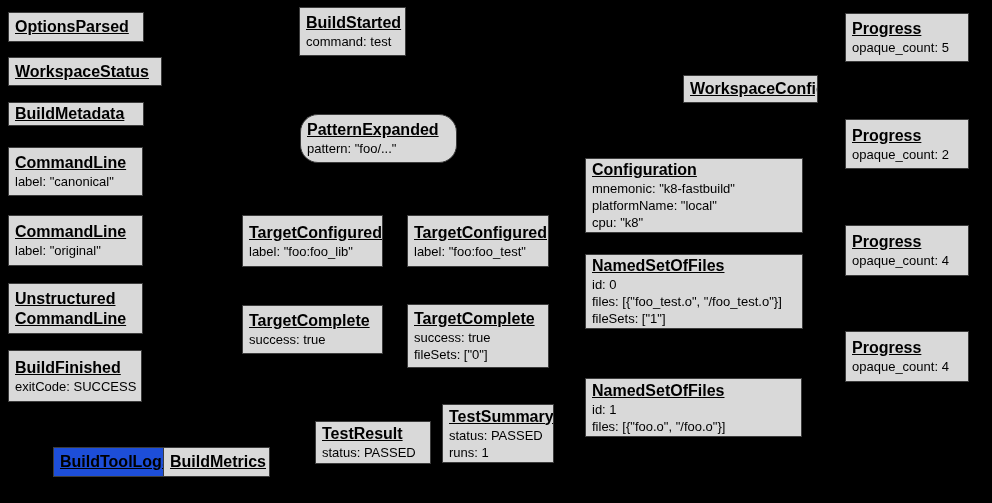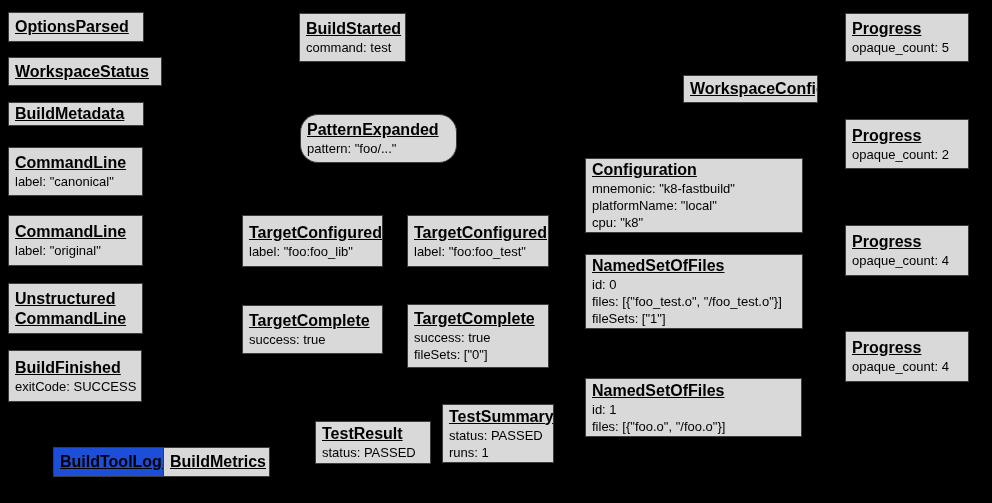--- a/index.html
+++ b/index.html
@@ -68,21 +68,21 @@
     <div class="node" style="left: 8px; top: 350px; width: 134px; height: 52px; background: rgb(217, 217, 217); border-color: rgb(60, 60, 60); color: rgb(0, 0, 0);">
       <div class="node-title">BuildFinished</div>
       <div class="node-attr">exitCode: SUCCESS</div>
     </div>
     <div class="node" style="left: 8px; top: 447px; width: 136px; height: 30px; background: #1d4ed8; border-color: rgb(60, 60, 60); color: rgb(0, 0, 0); margin-left: 45px;">
       <div class="node-title">BuildToolLogs</div>
     </div>
     <div class="node" style="left: 163px; top: 447px; width: 107px; height: 30px; background: rgb(217, 217, 217); border-color: rgb(60, 60, 60); color: rgb(0, 0, 0);">
       <div class="node-title">BuildMetrics</div>
     </div>
-    <div class="node" style="left: 299px; top: 13px; width: 107px; height: 49px; background: rgb(217, 217, 217); border-color: rgb(60, 60, 60); color: rgb(0, 0, 0);">
+    <div class="node" style="left: 299px; top: 7px; width: 107px; height: 49px; background: rgb(217, 217, 217); border-color: rgb(60, 60, 60); color: rgb(0, 0, 0);">
       <div class="node-title">BuildStarted</div>
       <div class="node-attr">command: test</div>
     </div>
     <div class="node" style="left: 300px; top: 114px; width: 157px; height: 49px; background: rgb(217, 217, 217); border-color: rgb(60, 60, 60); color: rgb(0, 0, 0); border-radius: 18px;">
       <div class="node-title">PatternExpanded</div>
       <div class="node-attr">pattern: "foo/..."</div>
     </div>
     <div class="node" style="left: 242px; top: 215px; width: 141px; height: 52px; background: rgb(217, 217, 217); border-color: rgb(60, 60, 60); color: rgb(0, 0, 0);">
       <div class="node-title">TargetConfigured</div>
       <div class="node-attr">label: "foo:foo_lib"</div>

